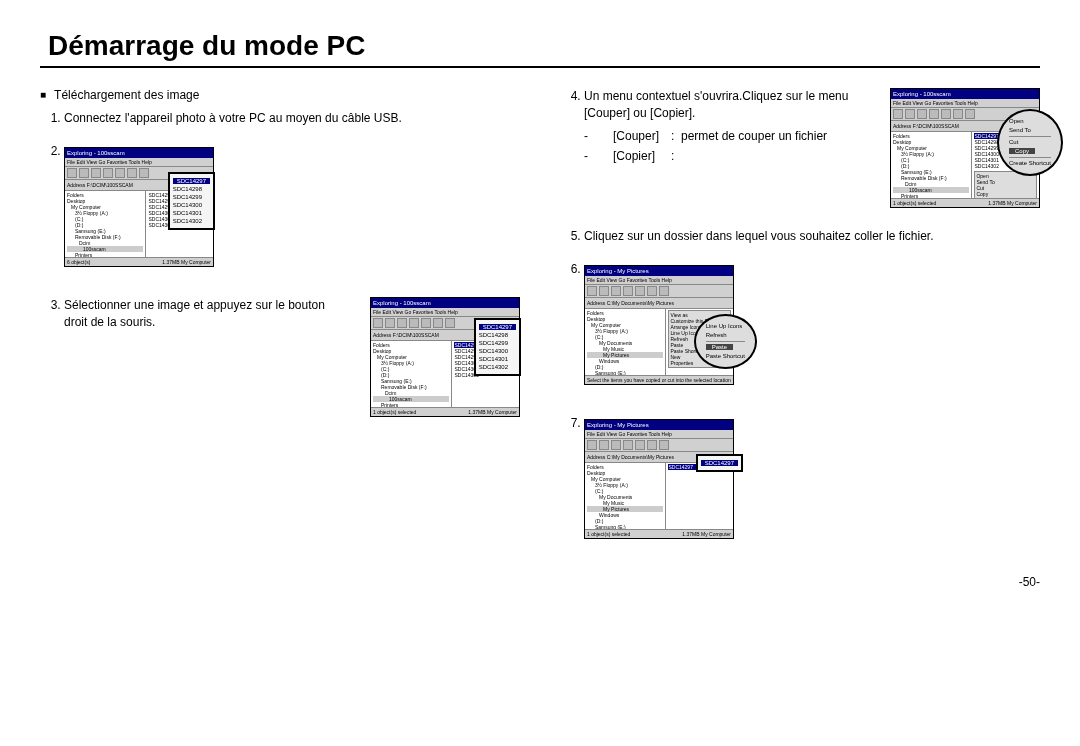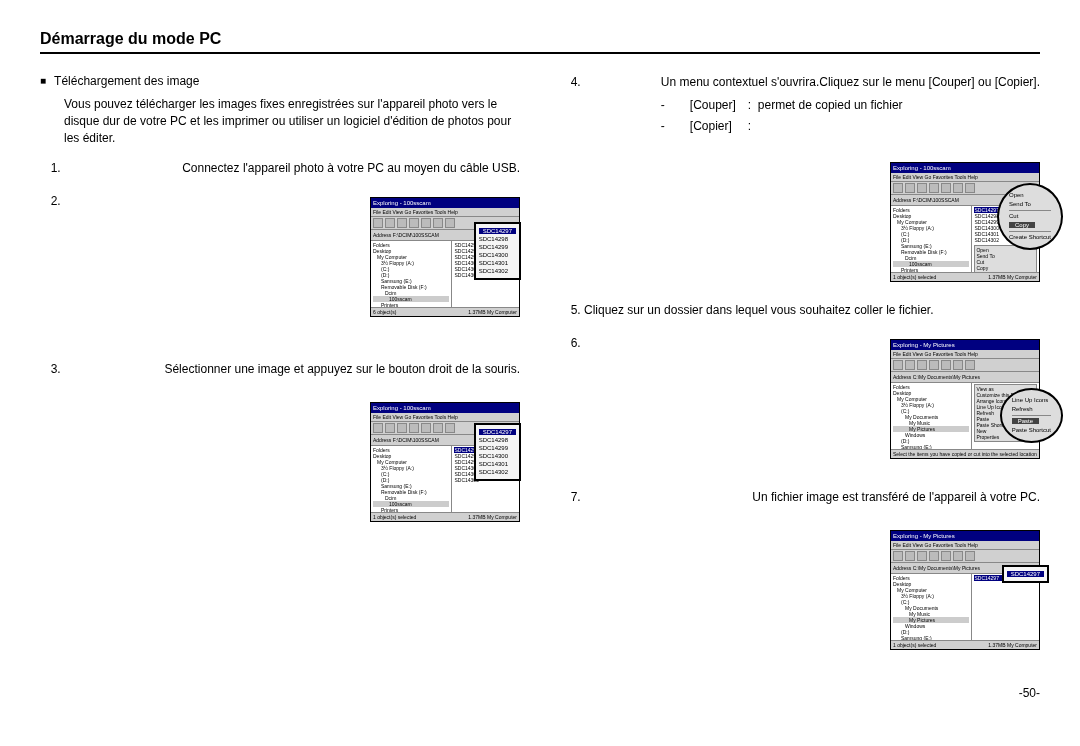--- a/index.html
+++ b/index.html
@@ -6,23 +6,23 @@
     font-family: Arial, Helvetica, sans-serif;
     font-size: 12px;
     color: #000;
     margin: 0;
     padding: 30px 40px;
     width: 1080px;
     box-sizing: border-box;
     background: #fff;
   }
   h1 {
-    font-size: 16px;
+    font-size: 28px;
     font-weight: bold;
-    margin: 0 0 4px 0;
+    margin: 0 0 4px 8px;
   }
   .rule {
     border-top: 2px solid #000;
     margin-bottom: 20px;
   }
   .columns {
     display: flex;
     gap: 40px;
   }
   .col {
@@ -49,22 +49,21 @@
     margin: 0 0 0 24px;
     padding: 0;
   }
   ol.steps > li {
     margin-bottom: 16px;
     line-height: 1.4;
   }
   .step-row {
     display: flex;
     gap: 24px;
-    align-items: flex-end;
-    flex-direction: column;
+    align-items: flex-start;
   }
   .step-text {
     flex: 1;
   }
   .defs {
     margin: 6px 0 0 0;
     font-size: 12px;
   }
   .defs div {
     display: flex;
@@ -182,21 +181,20 @@
 </head>
 <body>
 
 <h1>Démarrage du mode PC</h1>
 <div class="rule"></div>
 
 <div class="columns">
 
   <div class="col">
     <div class="section-heading">Téléchargement des image</div>
-    <p class="intro">Vous pouvez télécharger les images fixes enregistrées sur l'appareil photo vers le disque dur de votre PC et les imprimer ou utiliser un logiciel d'édition de photos pour les éditer.</p>
 
     <ol class="steps" start="1">
       <li>
         <div class="step-row">
           <div class="step-text">Connectez l'appareil photo à votre PC au moyen du câble USB.</div>
         </div>
       </li>
       <li>
         <div class="step-row">
 
@@ -246,21 +244,21 @@
               <div class="row"><span class="hi">SDC14297</span></div>
               <div class="row">SDC14298</div>
               <div class="row">SDC14299</div>
               <div class="row">SDC14300</div>
               <div class="row">SDC14301</div>
               <div class="row">SDC14302</div>
             </div>
           </div>
         </div>
       </li>
-      <li style="margin-top:44px">
+      <li style="margin-top:30px">
         <div class="step-row">
           <div class="step-text">Sélectionner une image et appuyez sur le bouton droit de la souris.</div>
 
           <div class="screenshot ov">
             <div class="ss-title">Exploring - 100sscam</div>
             <div class="ss-menu">File  Edit  View  Go  Favorites  Tools  Help</div>
             <div class="ss-tool">
                 <span></span>
                 <span></span>
                 <span></span>
@@ -317,21 +315,21 @@
     <ol class="steps" start="4">
       <li>
         <div class="step-row">
           <div class="step-text">
             <div>Un menu contextuel s'ouvrira.Cliquez sur le menu [Couper] ou [Copier].</div>
             <div class="defs">
               <div>
                 <span class="dash">-</span>
                 <span class="term">[Couper]</span>
                 <span class="colon">:</span>
-                <span class="desc">permet de copied un fichier</span>
+                <span class="desc">permet de couper un fichier</span>
               </div>
               <div>
                 <span class="dash">-</span>
                 <span class="term">[Copier]</span>
                 <span class="colon">:</span>
               </div>
             </div>
           </div>
 
           <div class="screenshot ov">
@@ -455,21 +453,20 @@
               <div style="border-top:1px solid #888;margin:1px 0"></div>
               <div><span class="hi">Paste</span></div>
               <div>Paste Shortcut</div>
             </div>
           </div>
         </div>
       </li>
 
       <li style="margin-top:30px">
         <div class="step-row">
-          <div class="step-text">Un fichier image est transféré de l'appareil à votre PC.</div>
 
           <div class="screenshot ov">
             <div class="ss-title">Exploring - My Pictures</div>
             <div class="ss-menu">File  Edit  View  Go  Favorites  Tools  Help</div>
             <div class="ss-tool">
                 <span></span>
                 <span></span>
                 <span></span>
                 <span></span>
                 <span></span>

